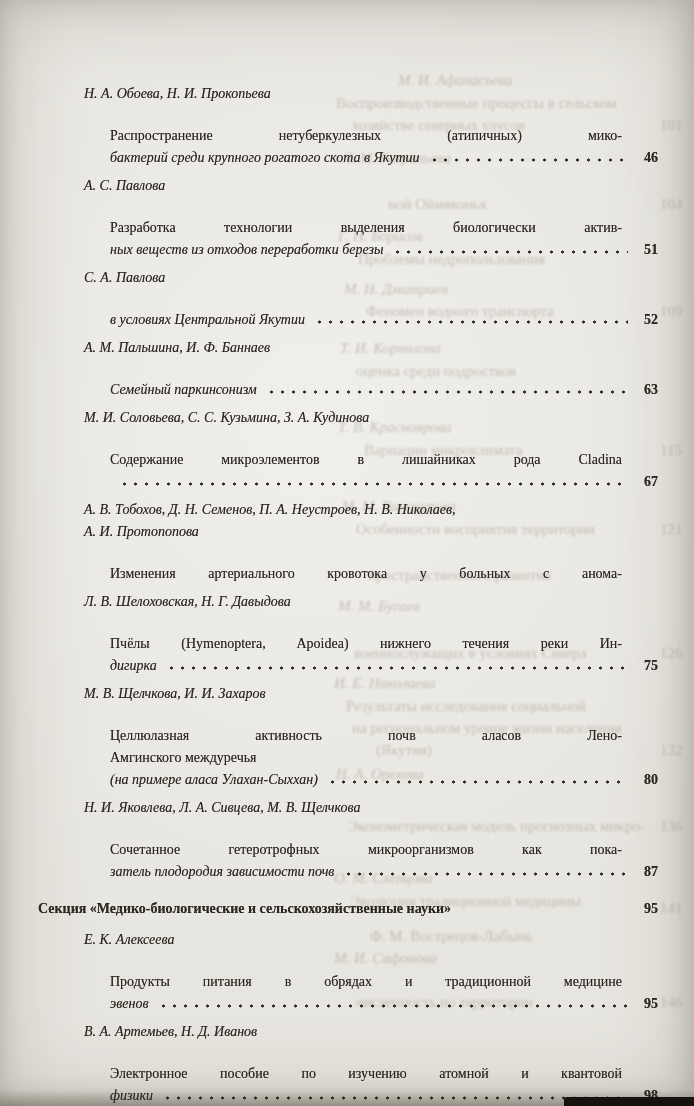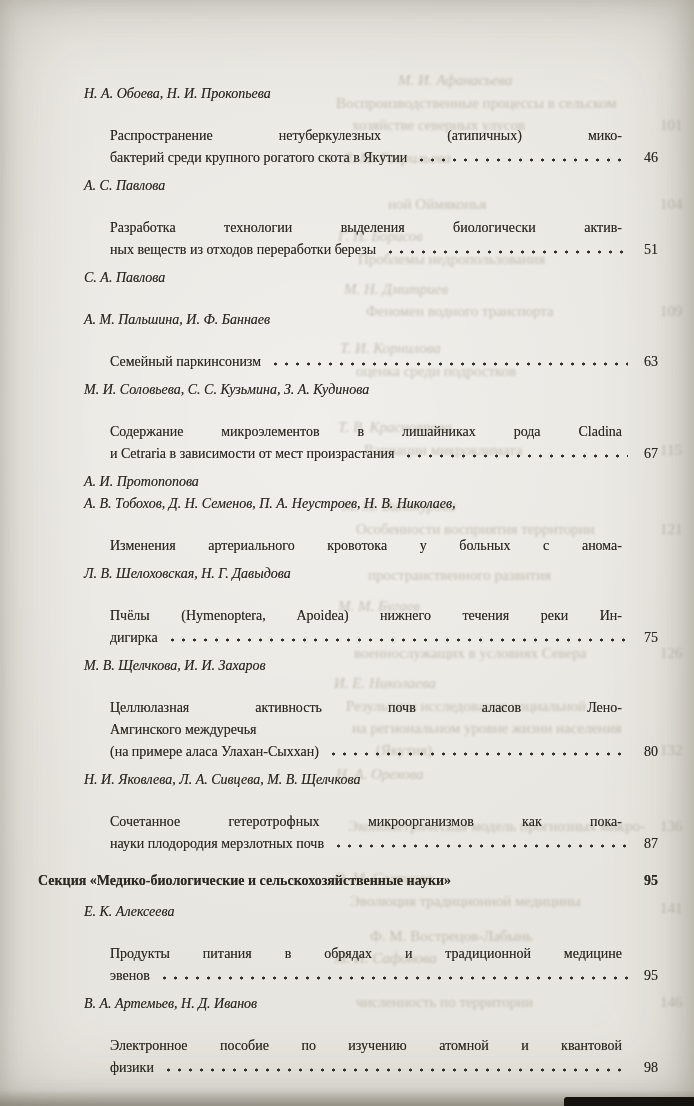--- a/index.html
+++ b/index.html
@@ -42,33 +42,33 @@
   }
   .entry { margin-bottom: 6px; }
   .author-line { font-style: italic; }
   .title { padding-left: 26px; margin-top: 20px; }
   .title-line.fill {
     text-align: justify;
     text-align-last: justify;
     padding-right: 36px;
   }
   .title-line.last { display: flex; align-items: baseline; }
-  .tl-text { flex: 0 0 auto; white-space: nowrap; }
+  .tl-text { flex: 0 0 auto; white-space: nowrap; font-style: italic; }
   .leader {
     flex: 1 1 0;
     min-width: 18px;
     height: 4px;
     align-self: baseline;
     margin: 0 8px 0 9px;
     background-image: radial-gradient(circle, #342f27 1.35px, rgba(0,0,0,0) 1.7px);
     background-size: 11px 4px;
     background-repeat: repeat-x;
     background-position: 0 55%;
   }
-  .pagenum { flex: 0 0 auto; min-width: 22px; text-align: right; }
+  .pagenum { flex: 0 0 auto; min-width: 22px; text-align: right; font-weight: bold; }
   .section-row {
     display: flex;
     align-items: baseline;
     font-weight: 700;
     margin: 15px 0 9px -46px;
   }
   .section-spacer { flex: 1 1 0; min-width: 12px; }
   
   .bottom-shade {
     position: absolute; left: 0; bottom: 0; width: 100%; height: 16px;
@@ -153,20 +153,25 @@
             <span class="leader"></span>
             <span class="pagenum">51</span>
           </div>
         </div>
       </div>
       <div class="entry">
         <div class="authors">
           <div class="author-line">С. А. Павлова</div>
         </div>
         <div class="title">
+          <div class="title-line last">
+            <span class="tl-text">в условиях Центральной Якутии</span>
+            <span class="leader"></span>
+            <span class="pagenum">52</span>
+          </div>
         </div>
       </div>
       <div class="entry">
         <div class="authors">
           <div class="author-line">А. М. Пальшина, И. Ф. Баннаев</div>
         </div>
       </div>
       <div class="entry">
         <div class="title">
           <div class="title-line last">
@@ -176,30 +181,29 @@
           </div>
         </div>
       </div>
       <div class="entry">
         <div class="authors">
           <div class="author-line">М. И. Соловьева, С. С. Кузьмина, З. А. Кудинова</div>
         </div>
         <div class="title">
           <div class="title-line fill">Содержание микроэлементов в лишайниках рода Cladina</div>
           <div class="title-line last">
-            <span class="tl-text">и Cetraria в зависимости от мест произрастания</span>
             <span class="leader"></span>
             <span class="pagenum">67</span>
           </div>
         </div>
       </div>
       <div class="entry">
         <div class="authors">
+          <div class="author-line">А. В. Тобохов, Д. Н. Семенов, П. А. Неустроев, Н. В. Николаев,</div>
           <div class="author-line">А. И. Протопопова</div>
-          <div class="author-line">А. В. Тобохов, Д. Н. Семенов, П. А. Неустроев, Н. В. Николаев,</div>
         </div>
         <div class="title">
           <div class="title-line fill">Изменения артериального кровотока у больных с анома-</div>
         </div>
       </div>
       <div class="entry">
         <div class="authors">
           <div class="author-line">Л. В. Шелоховская, Н. Г. Давыдова</div>
         </div>
         <div class="title">
@@ -225,21 +229,21 @@
           </div>
         </div>
       </div>
       <div class="entry">
         <div class="authors">
           <div class="author-line">Н. И. Яковлева, Л. А. Сивцева, М. В. Щелчкова</div>
         </div>
         <div class="title">
           <div class="title-line fill">Сочетанное гетеротрофных микроорганизмов как пока-</div>
           <div class="title-line last">
-            <span class="tl-text">науки плодородия мерзлотных почв</span>
+            <span class="tl-text">затель плодородия зависимости почв</span>
             <span class="leader"></span>
             <span class="pagenum">87</span>
           </div>
         </div>
       </div>
       <div class="section-row">
         <span class="section-label">Секция «Медико-биологические и сельскохозяйственные науки»</span>
         <span class="section-spacer"></span>
         <span class="pagenum">95</span>
       </div>

